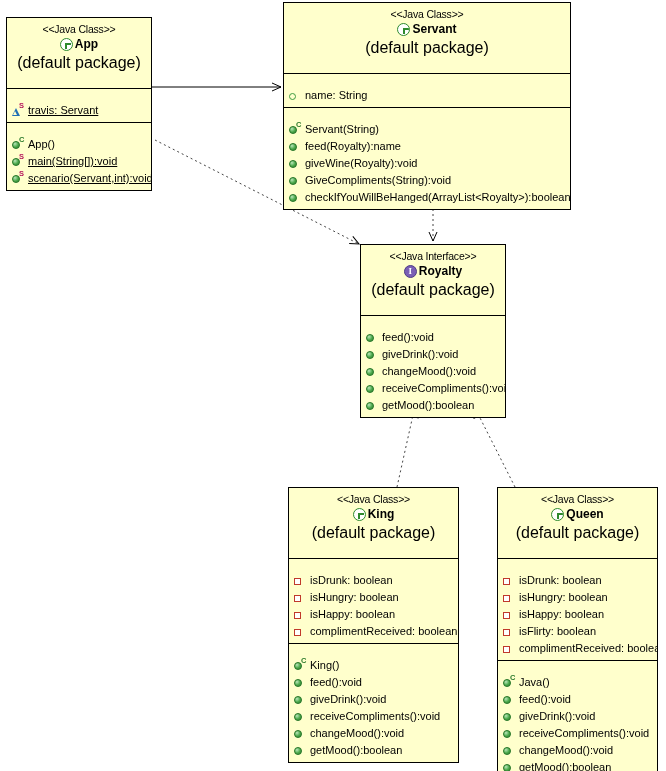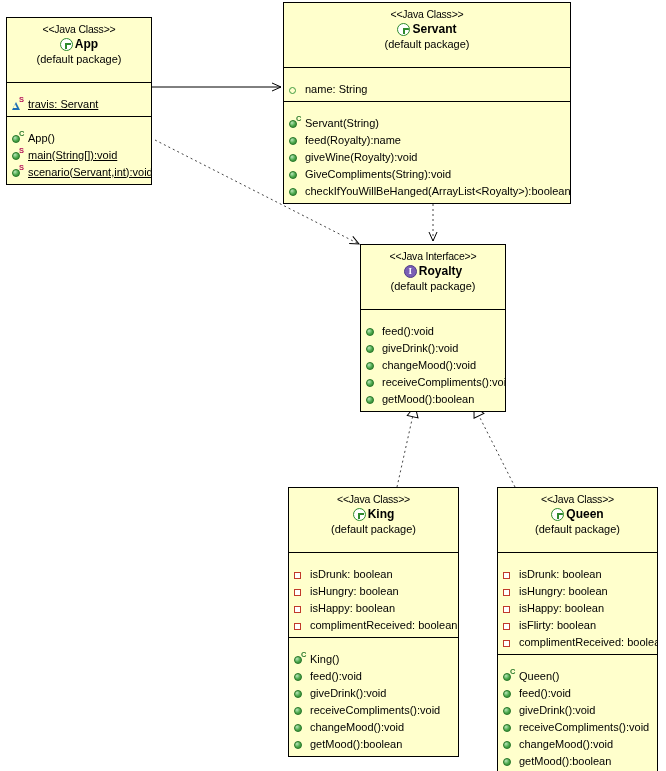--- a/index.html
+++ b/index.html
@@ -60,21 +60,21 @@
     margin: 1px 0 1px 0;
     white-space: nowrap;
   }
   .type-name {
     font-size: 12px;
     font-weight: bold;
     vertical-align: middle;
   }
   .package-note {
     display: block;
-    font-size: 11px;
+    font-size: 16px;
     color: #000000;
   }
 
   .uml-compartment {
     border-bottom: 1px solid #000000;
     padding: 3px 0 3px 0;
     background: #ffffcc;
     margin-top: 10px;
   }
   .uml-compartment.last { border-bottom: none; }
@@ -492,21 +492,21 @@
           </span>
           <span class="mlabel">complimentReceived: boolean</span>
         </div>
       </div>
     <div class="uml-compartment last">
         <div class="member">
           <span class="vis-icon ic-method-public">
             <span class="glyph"></span>
             <span class="sup sup-ctor">C</span>
           </span>
-          <span class="mlabel">Queen()</span>
+          <span class="mlabel">Java()</span>
         </div>
         <div class="member">
           <span class="vis-icon ic-method-public">
             <span class="glyph"></span>
           </span>
           <span class="mlabel">feed():void</span>
         </div>
         <div class="member">
           <span class="vis-icon ic-method-public">
             <span class="glyph"></span>

